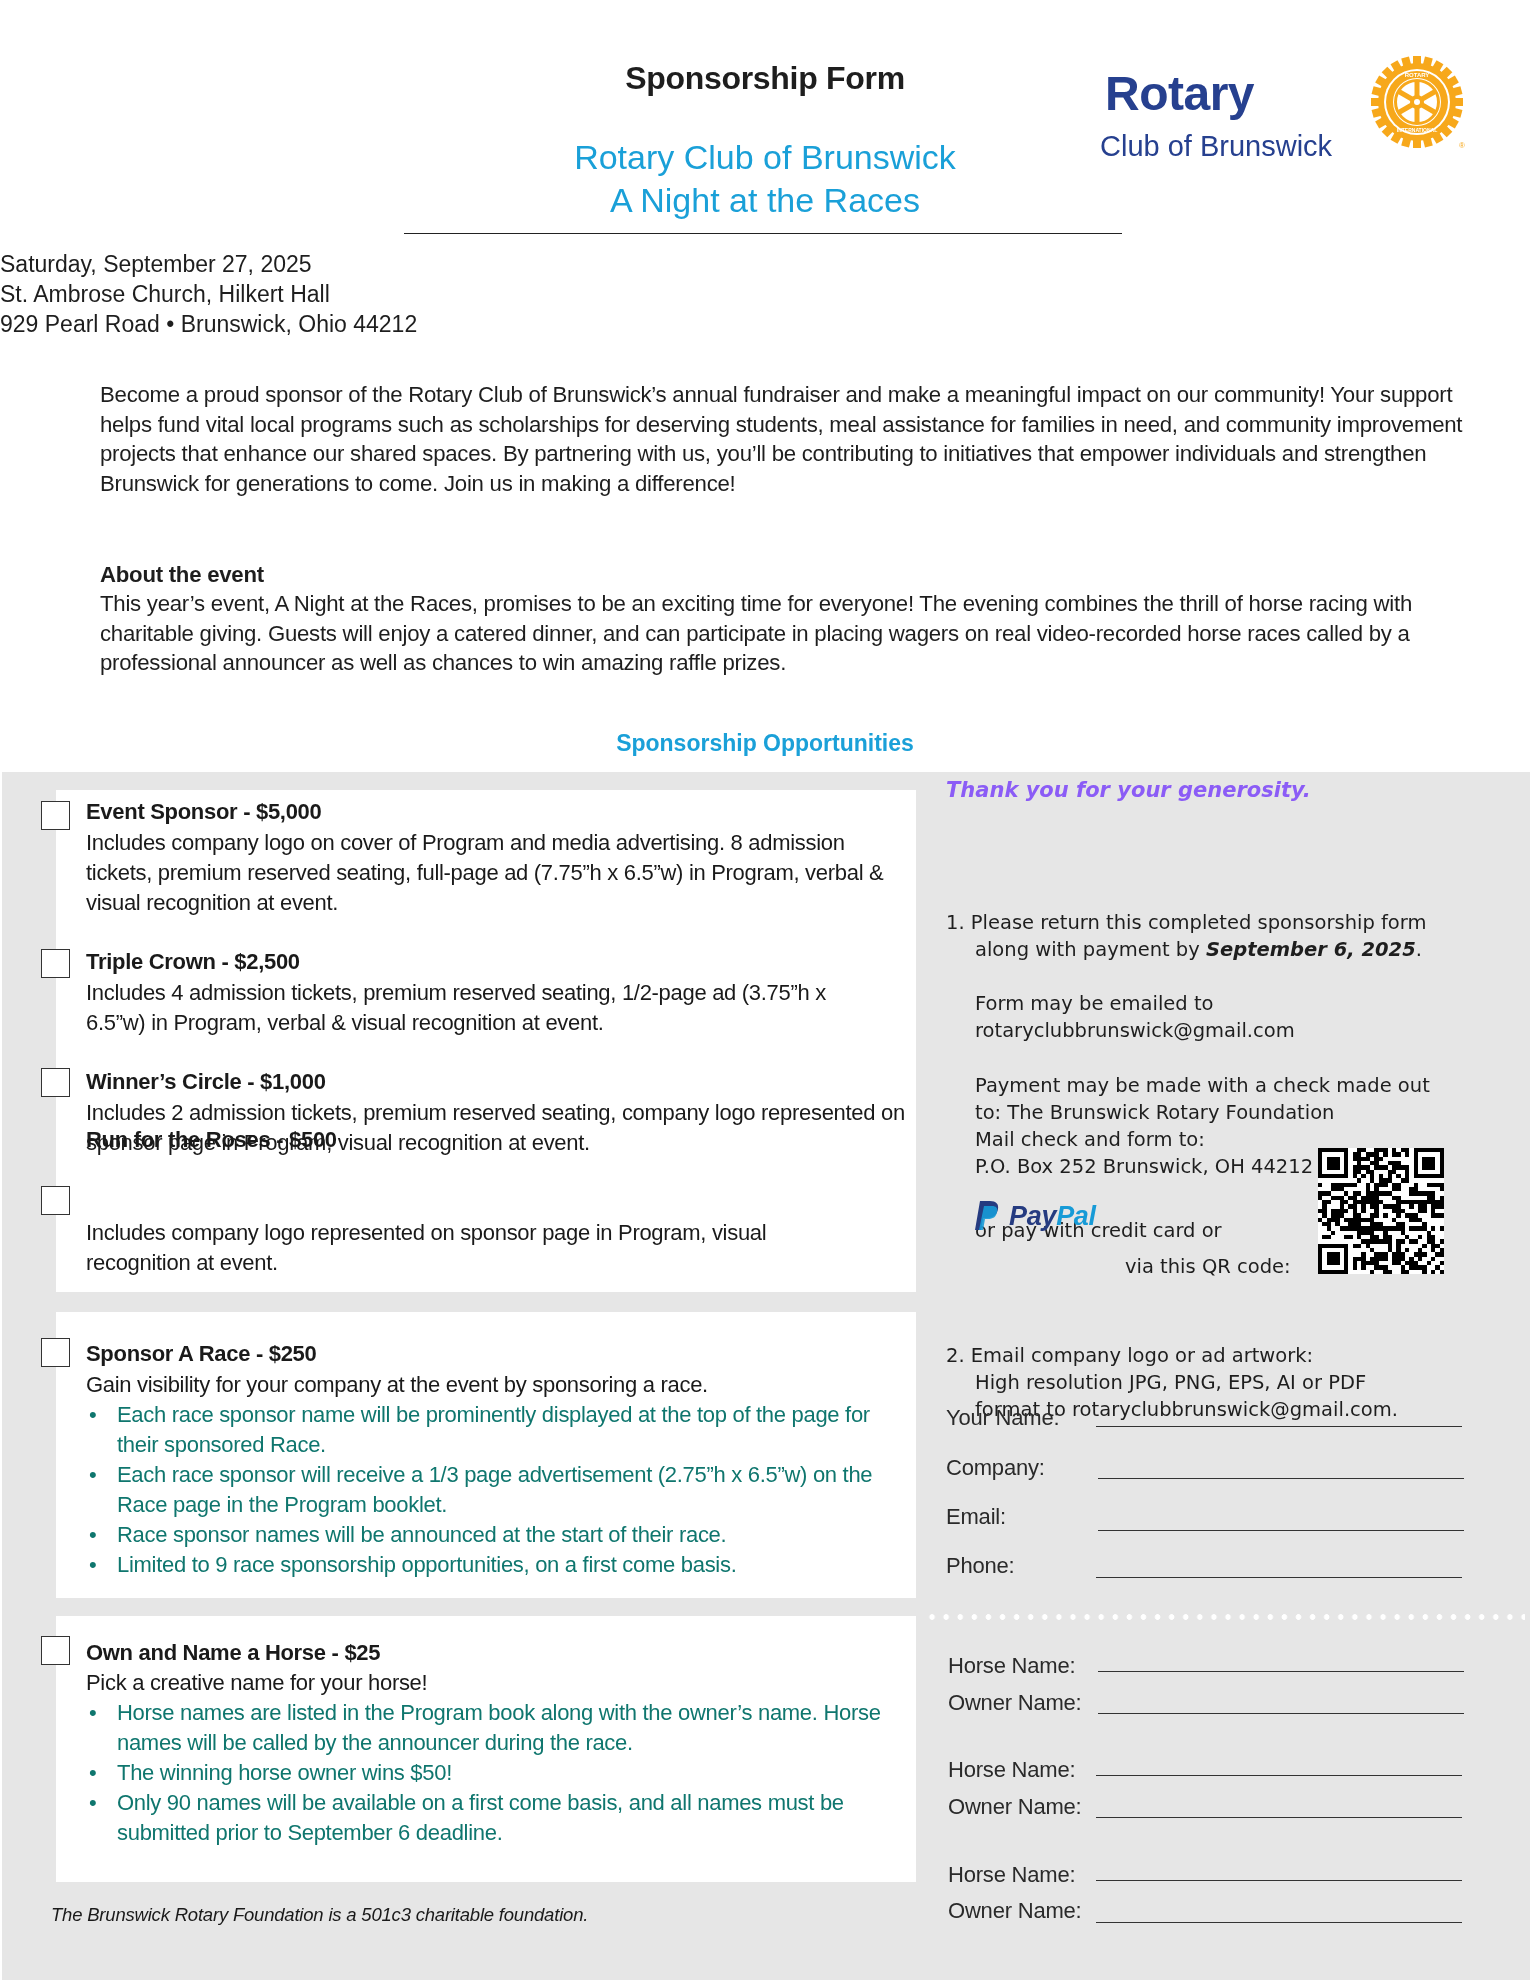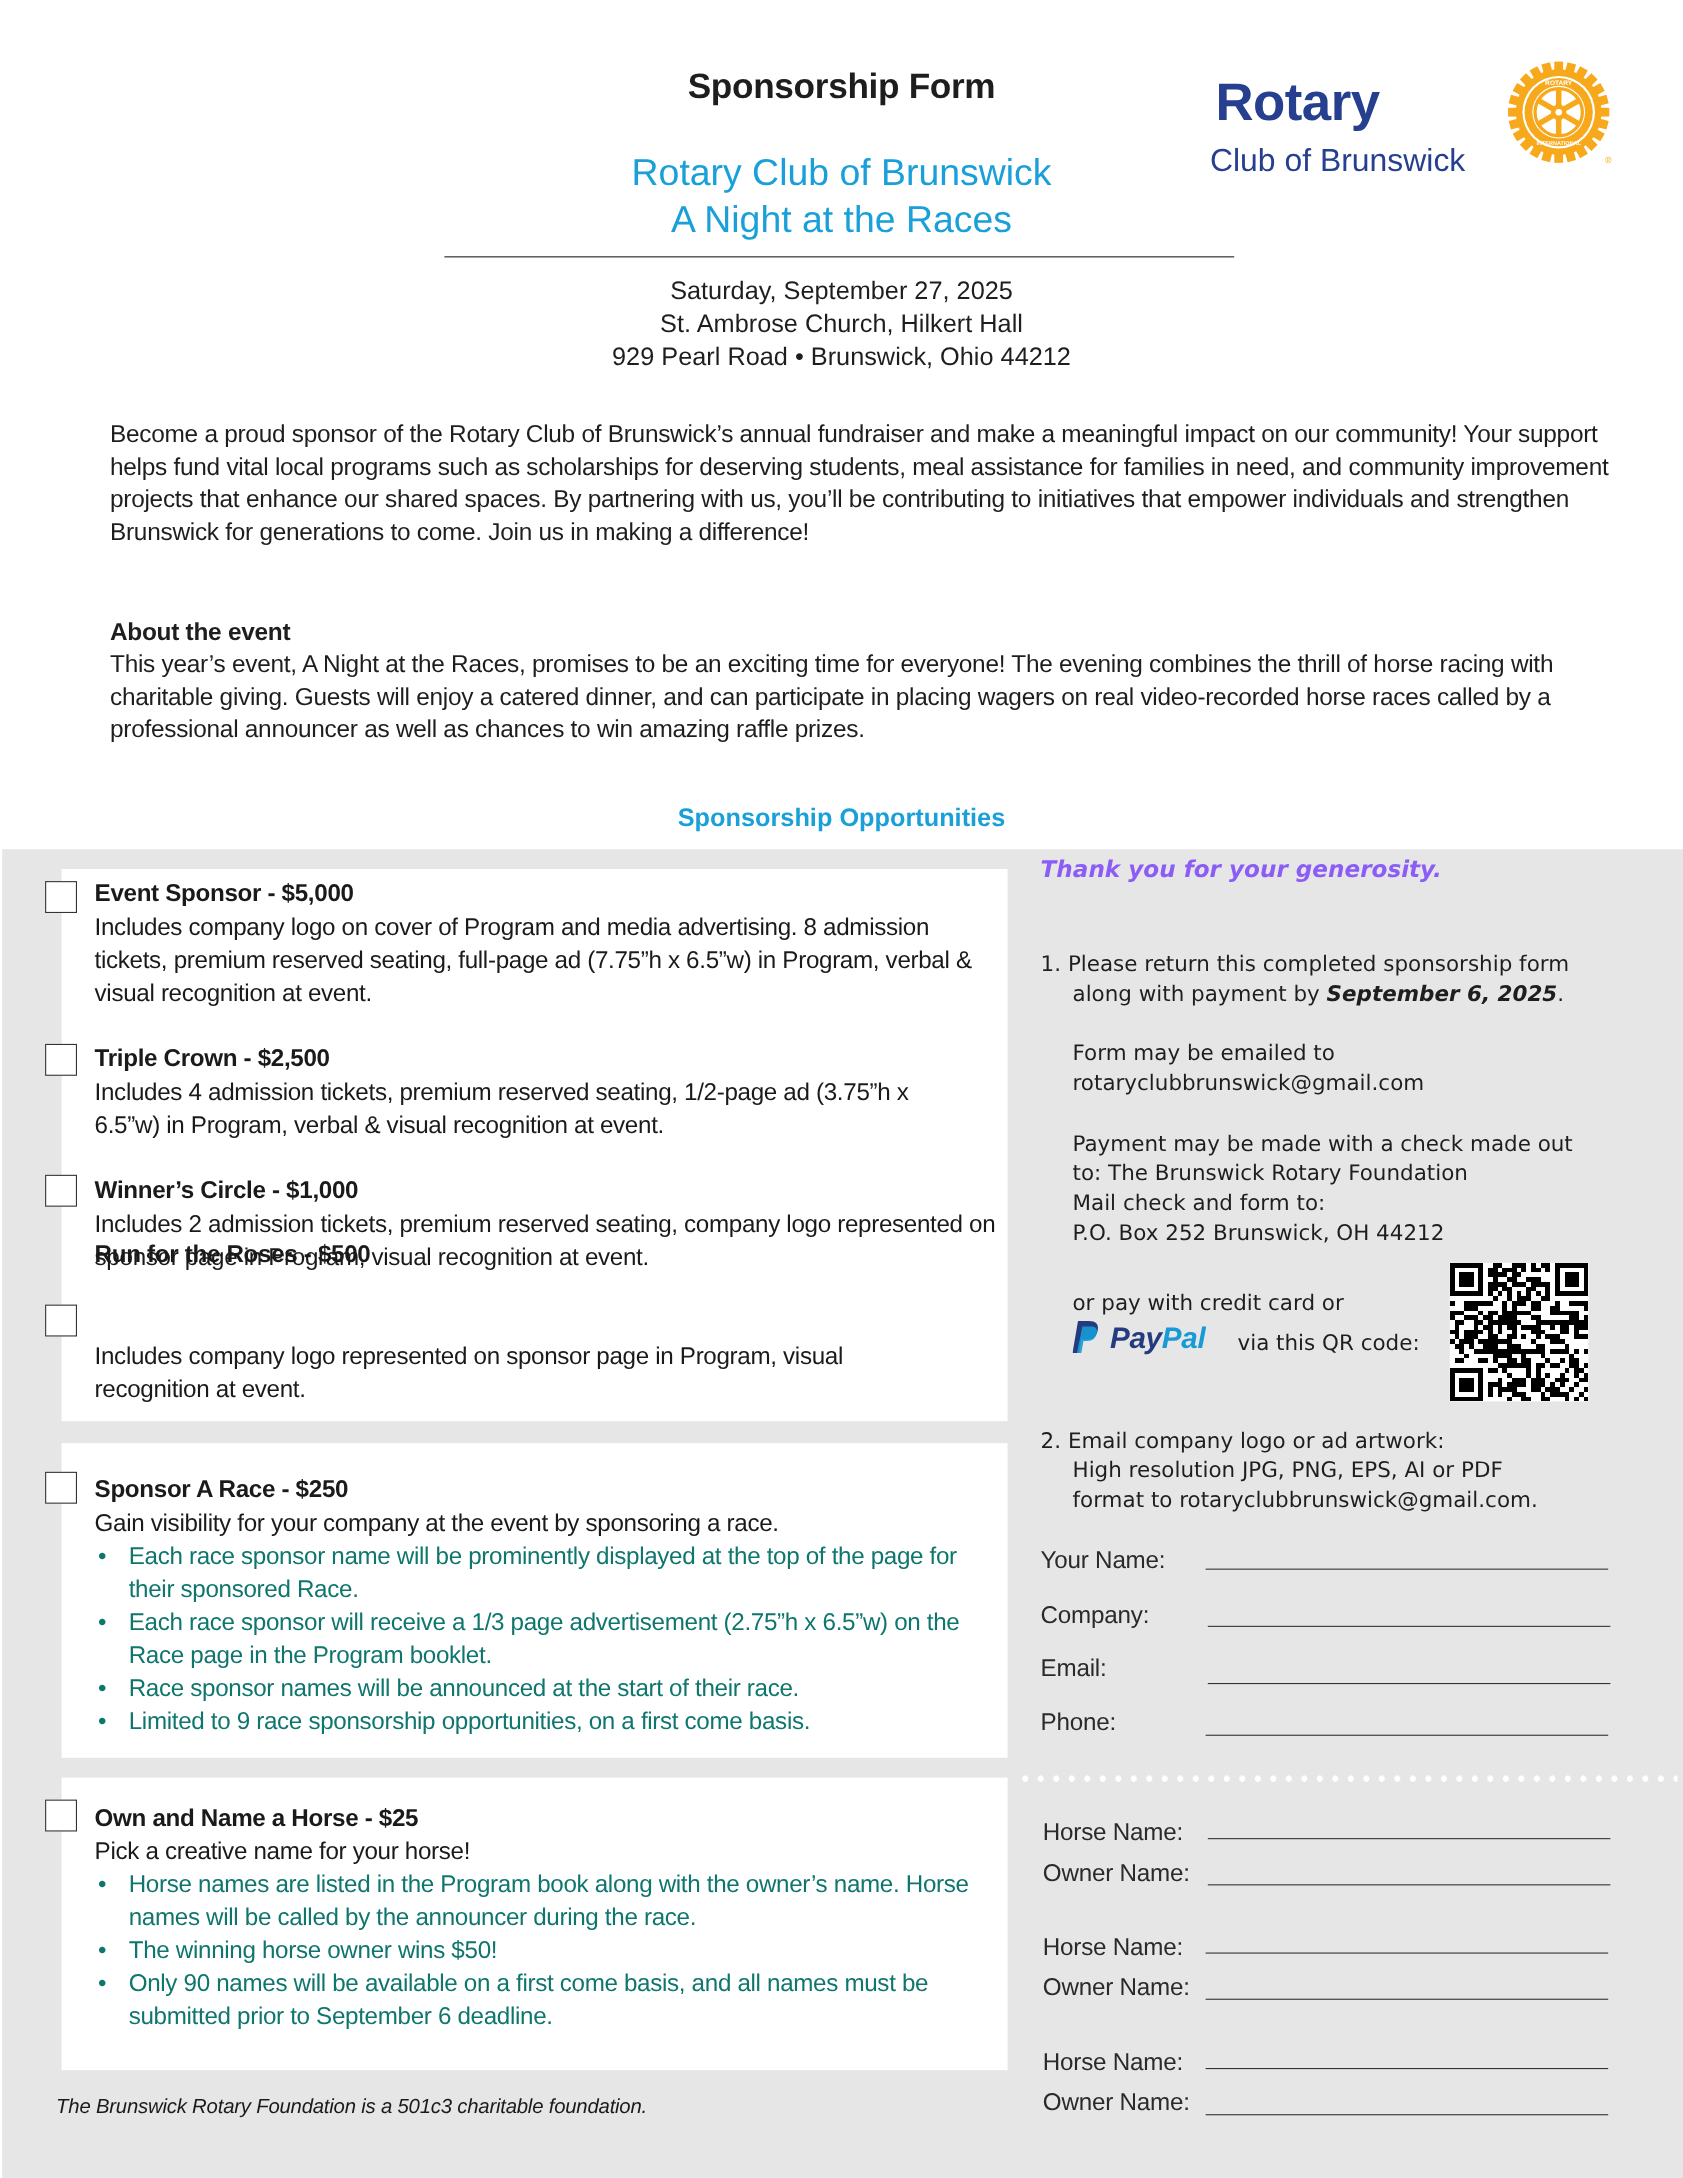--- a/index.html
+++ b/index.html
@@ -6,21 +6,21 @@
     html, body { width: 1530px; height: 1980px; background: #ffffff; overflow: hidden; }
     body { position: relative; font-family: "DejaVu Sans Condensed", "Liberation Sans Narrow", "Liberation Sans", sans-serif; color: #1a1a1a; }
     .abs { position: absolute; }
 
     
     .form-title { left: 0; width: 1530px; top: 60px; text-align: center; font-family: "Liberation Sans", sans-serif; font-weight: bold; font-size: 32px; color: #1e1e1e; letter-spacing: -0.3px; }
     .event-title { left: 0; width: 1530px; text-align: center; font-family: "Liberation Sans", sans-serif; font-size: 34px; color: #1aa0d8; }
     .event-title.l1 { top: 138px; }
     .event-title.l2 { top: 181px; }
     .header-rule { left: 404px; width: 718px; top: 233px; height: 0; border-top: 1.5px solid #222; }
-    .details { left: 0; width: 1530px; text-align: center; font-family: "Liberation Sans", sans-serif; font-size: 23px; color: #1e1e1e; }
+    .details { left: 0; width: 1530px; font-family: "Liberation Sans", sans-serif; font-size: 23px; color: #1e1e1e; }
     .details.d1 { top: 251px; }
     .details.d2 { top: 281px; }
     .details.d3 { top: 311px; }
     .logo-rotary { left: 1105px; top: 66px; font-family: "Liberation Sans", sans-serif; font-weight: bold; font-size: 48px; color: #26408f; letter-spacing: -0.5px; }
     .logo-club { left: 1100px; top: 130px; font-family: "Liberation Sans", sans-serif; font-size: 29px; color: #26408f; }
     .logo-wheel { left: 1367px; top: 52px; width: 100px; height: 100px; }
 
     
     .para { left: 68px; width: 1410px; font-family: "Liberation Sans", sans-serif; font-size: 22.2px; line-height: 29.6px; color: #1e1e1e; letter-spacing: -0.25px; margin-left: 32px; }
     .intro { top: 380px; }
@@ -38,21 +38,21 @@
     .cbox { left: 41px; width: 29px; height: 29px; border: 1.6px solid #333; background: #fff; }
     .opt-title { left: 86px; font-family: "Liberation Sans", sans-serif; font-weight: bold; font-size: 22px; color: #1a1a1a; letter-spacing: -0.3px; }
     .opt-desc { left: 86px; width: 830px; font-family: "Liberation Sans", sans-serif; font-size: 22px; line-height: 30px; color: #1a1a1a; letter-spacing: -0.3px; }
     .bullets { left: 86px; width: 830px; list-style: none; font-family: "Liberation Sans", sans-serif; font-size: 22px; line-height: 30px; color: #0f766e; letter-spacing: -0.3px; }
     .bullets li { position: relative; padding-left: 31px; }
     .bullets li::before { content: "•"; position: absolute; left: 3px; top: 0; }
 
     .foot-note { left: 51px; top: 1904px; font-family: "Liberation Sans", sans-serif; font-style: italic; font-size: 18.5px; color: #1a1a1a; letter-spacing: -0.2px; }
 
     
-    .right { font-family: "DejaVu Sans", sans-serif; font-size: 19.5px; line-height: 27px; color: #1e1e1e; }
+    .right { font-family: "DejaVu Sans", sans-serif; font-size: 19.5px; line-height: 27px; color: #1e1e1e; margin-top: 46px; }
     .thanks { left: 946px; top: 778px; font-family: "DejaVu Sans", sans-serif; font-weight: bold; font-style: italic; font-size: 21px; color: #8b5cf6; }
     .step { left: 946px; width: 540px; }
     .indent { padding-left: 29px; }
     .bi { font-weight: bold; font-style: italic; }
     .paypal-logo { left: 975px; top: 1198px; height: 36px; display: flex; align-items: center; gap: 8px; }
     .paypal-text { font-family: "Liberation Sans", sans-serif; font-weight: bold; font-style: italic; font-size: 27px; letter-spacing: -0.3px; }
     .paypal-text .pay { color: #253b80; }
     .paypal-text .pal { color: #179bd7; }
     .qr-label { left: 1125px; top: 1207px; }
     .qr { left: 1318px; top: 1148px; width: 126px; height: 126px; background: #fff; }

